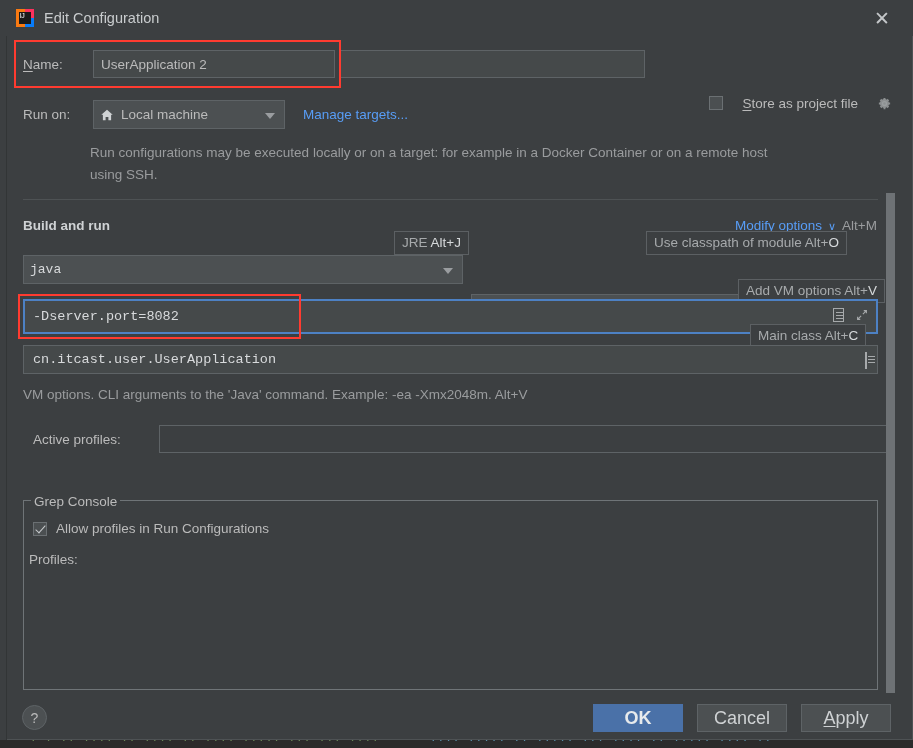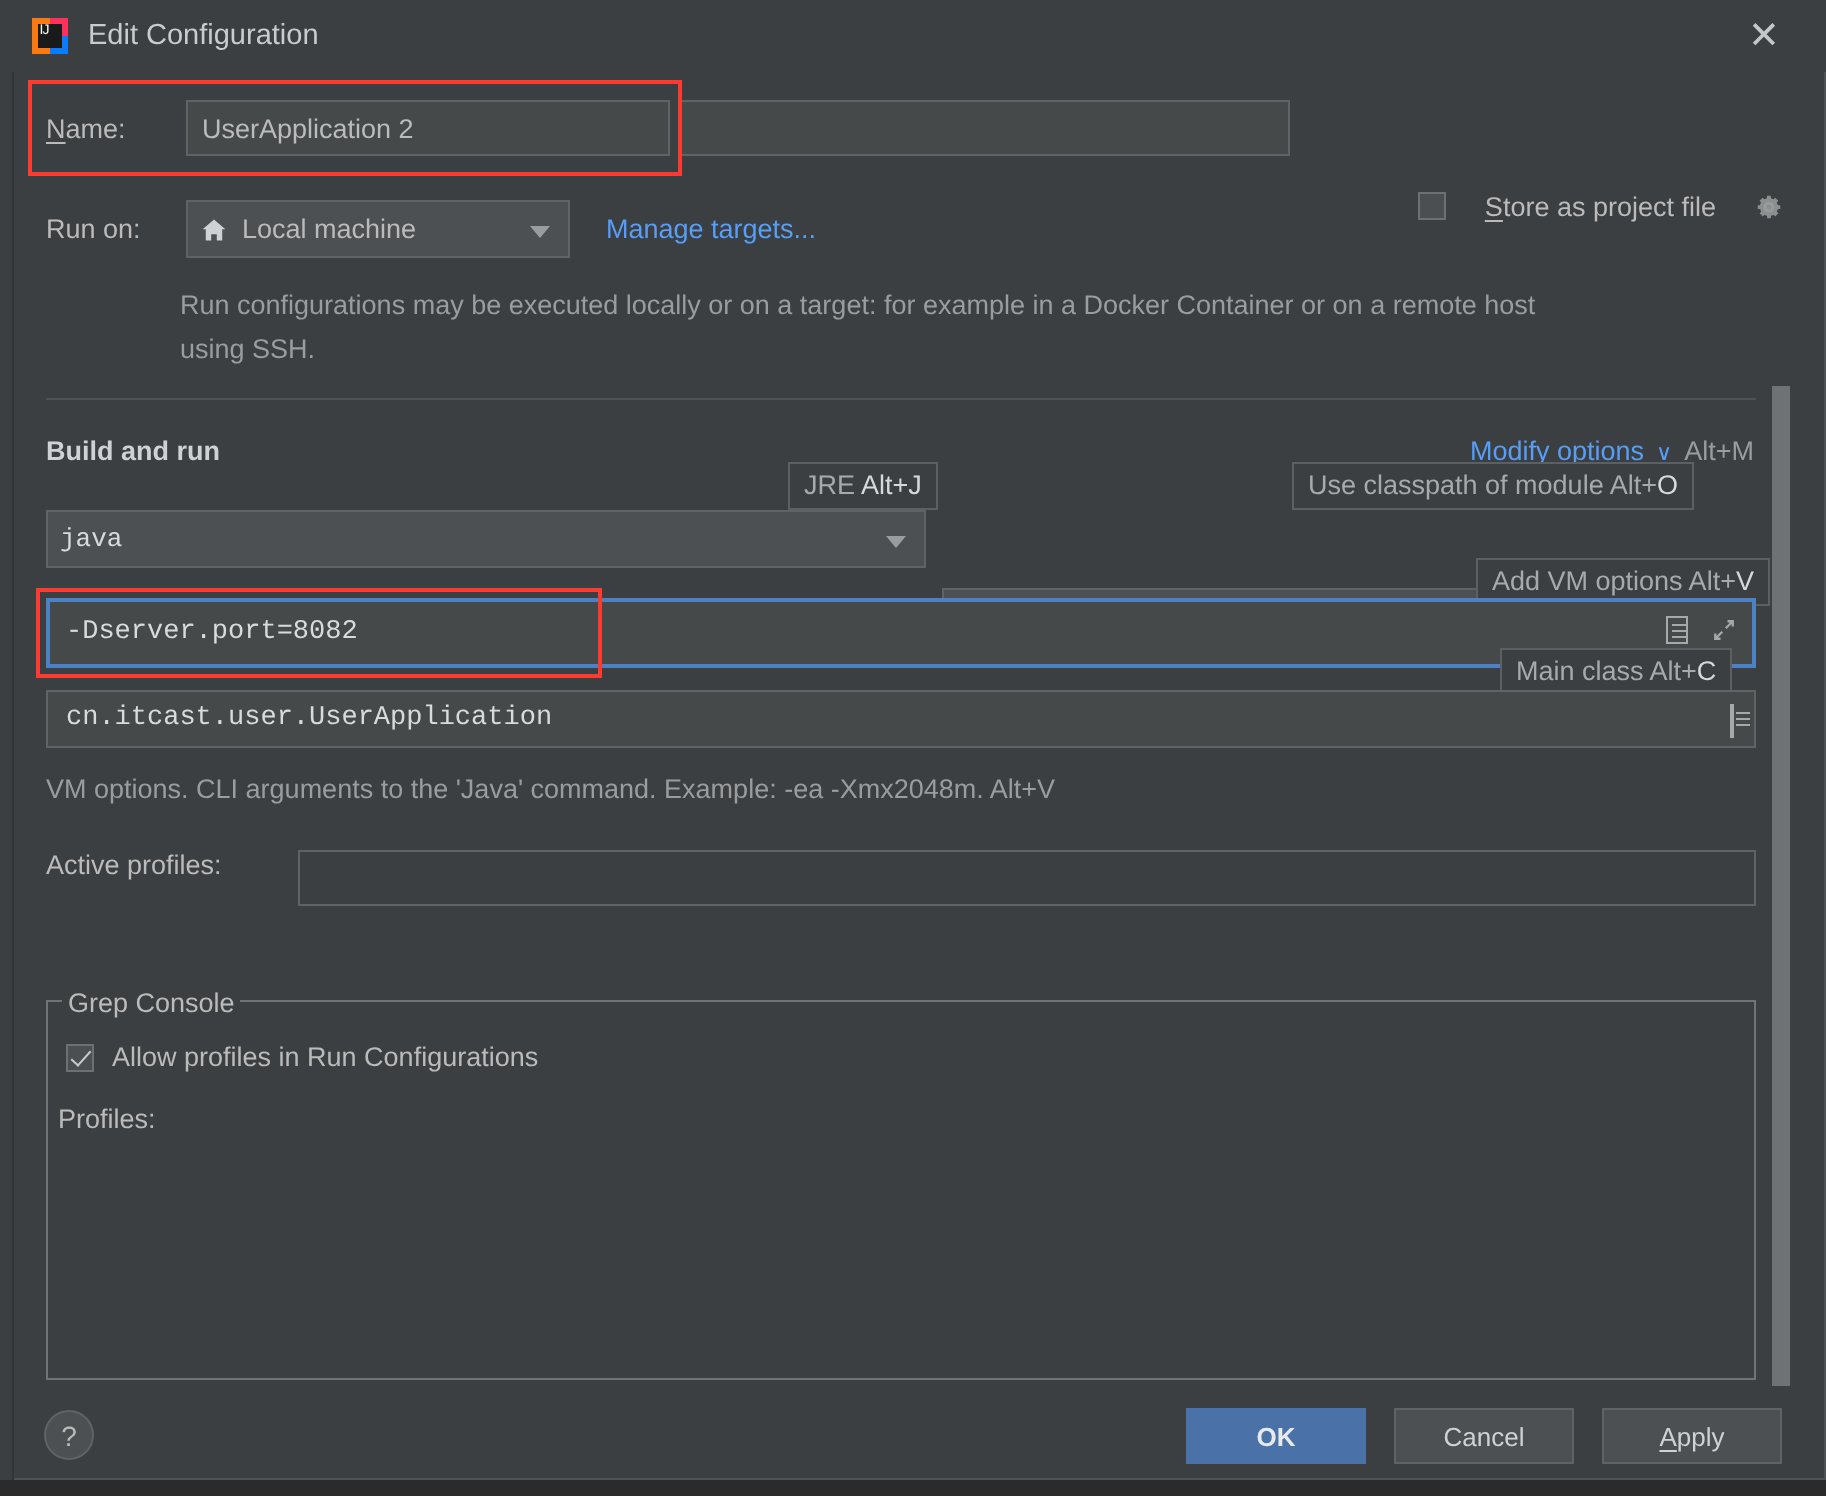--- a/index.html
+++ b/index.html
@@ -239,21 +239,21 @@
     padding: 0 9px;
     font-family:"Liberation Mono", monospace; font-size: 13.5px;
     color: #d8dadc;
   }
 
   .vm-hint {
     position:absolute; left: 23px; top: 387px;
     color: #9a9c9e; font-size: 13.5px;
   }
 
-  .profiles-row { position:absolute; left: 23px; top: 425px; display:flex; }
+  .profiles-row { position:absolute; left: 33px; top: 425px; display:flex; align-items:center; }
   .profiles-label { width: 126px; }
   .profiles-input { width: 729px; height: 28px; background:#3c3f41; border:1px solid #5e6366; }
 
   .profiles-hint {
     position:absolute; left: 145px; top: 465px;
     color: #9a9c9e; font-size: 13.5px;
   }
 
   
   .group {
@@ -305,21 +305,21 @@
   .help-btn {
     position:absolute; left: 22px; top: 705px;
     width: 25px; height: 25px; border-radius: 50%;
     background: #4c5052; border: 1px solid #5e6366;
     color: #bbbbbb; font-size: 14px;
     display:flex; align-items:center; justify-content:center; cursor: pointer;
   }
   .btn {
     position:absolute; top: 704px; height: 28px;
     border: 1px solid #5e6366; background: #4c5052;
-    color: #cfd2d4; font-size: 13px;
+    color: #cfd2d4; font-size: 18px;
     display:flex; align-items:center; justify-content:center; cursor:pointer;
   }
   .btn.ok {
     left: 593px; width: 90px;
     background: #4a71a8; border-color: #4a71a8; color: #e7eaec; font-weight: bold;
   }
   .btn.cancel { left: 697px; width: 90px; }
   .btn.apply { left: 801px; width: 90px; }
 </style>
 </head>

